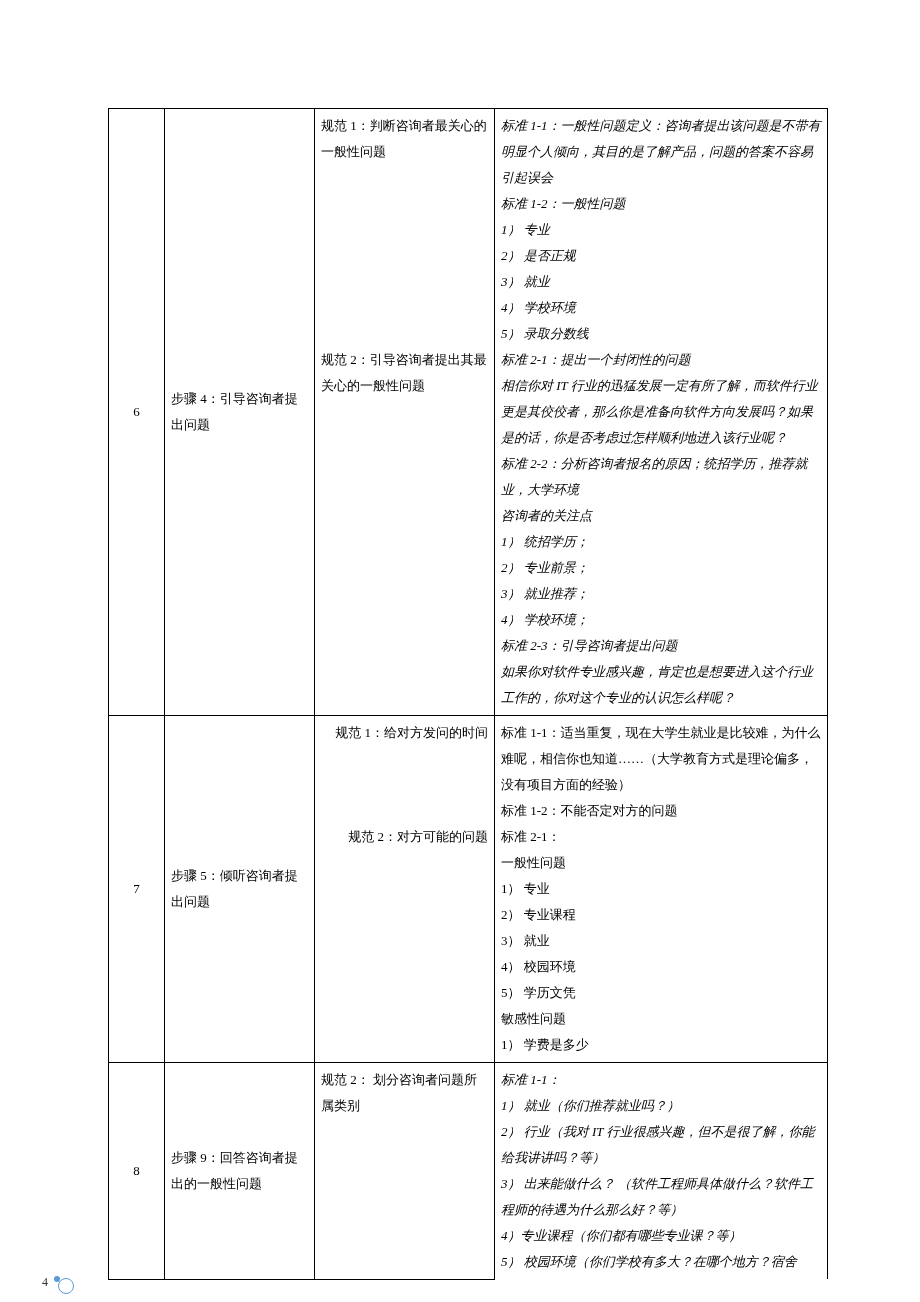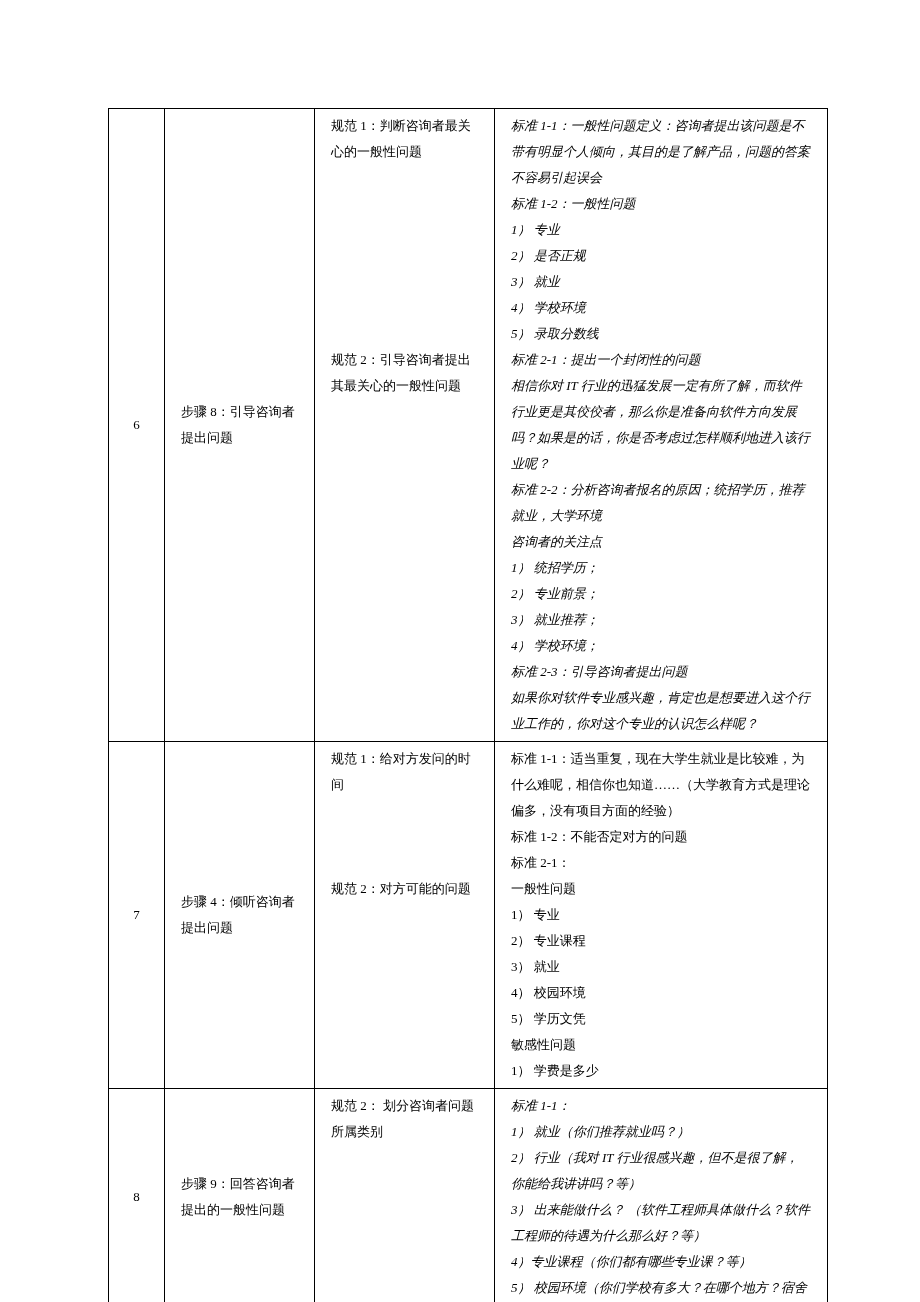--- a/index.html
+++ b/index.html
@@ -18,21 +18,21 @@
     position: relative;
   }
   table {
     border-collapse: collapse;
     width: 100%;
     table-layout: fixed;
   }
   td {
     border: 1px solid #000;
     vertical-align: top;
-    padding: 4px 16px;
+    padding: 4px 6px;
     line-height: 2.0;
     word-break: break-all;
   }
   col.c1 { width: 56px; }
   col.c2 { width: 150px; }
   col.c3 { width: 180px; }
   col.c4 { width: auto; }
   td.num {
     text-align: center;
     vertical-align: middle;
@@ -80,21 +80,21 @@
   <table>
     <colgroup>
       <col class="c1">
         <col class="c2">
         <col class="c3">
         <col class="c4">
     </colgroup>
     <tbody>
       <tr>
         <td class="num">6</td>
-        <td class="step">步骤 8：引导咨询者提出问题</td>
+        <td class="step">步骤 4：引导咨询者提出问题</td>
         <td style="white-space:pre-line;">规范 1：判断咨询者最关心的一般性问题
 
 
 
 
 
 
 
 规范 2：引导咨询者提出其最关心的一般性问题</td>
         <td style="white-space:pre-line;font-style:italic;">标准 1-1：一般性问题定义：咨询者提出该问题是不带有明显个人倾向，其目的是了解产品，问题的答案不容易引起误会
@@ -110,22 +110,22 @@
 咨询者的关注点
 1）   统招学历；
 2）   专业前景；
 3）   就业推荐；
 4）   学校环境；
 标准 2-3：引导咨询者提出问题
 如果你对软件专业感兴趣，肯定也是想要进入这个行业工作的，你对这个专业的认识怎么样呢？</td>
       </tr>
       <tr>
         <td class="num">7</td>
-        <td class="step">步骤 4：倾听咨询者提出问题</td>
-        <td style="white-space:pre-line;">规范 1：给对方发问的时间
+        <td class="step">步骤 5：倾听咨询者提出问题</td>
+        <td style="white-space:pre-line;text-align:right;">规范 1：给对方发问的时间
 
 
 
 规范 2：对方可能的问题</td>
         <td style="white-space:pre-line;">标准 1-1：适当重复，现在大学生就业是比较难，为什么难呢，相信你也知道……（大学教育方式是理论偏多，没有项目方面的经验）
 标准 1-2：不能否定对方的问题
 标准 2-1：
 一般性问题
 1）  专业
 2）  专业课程

